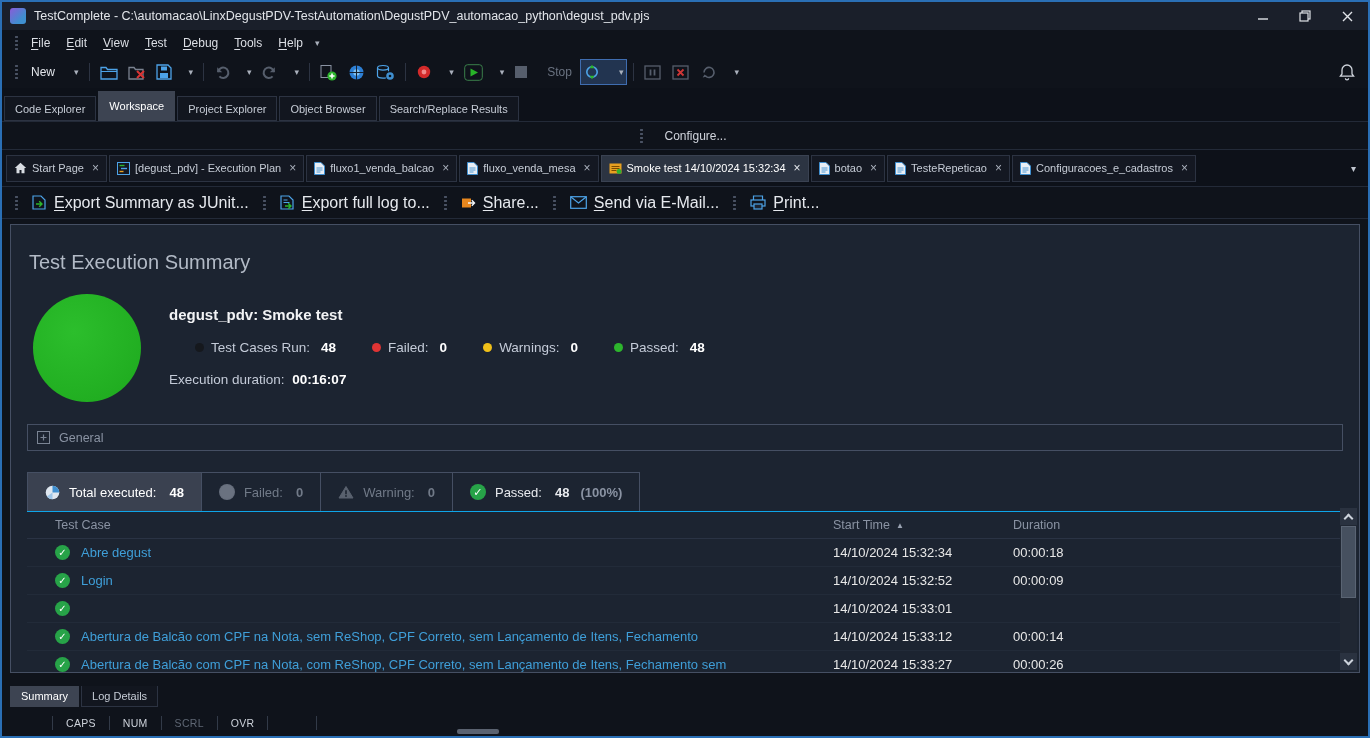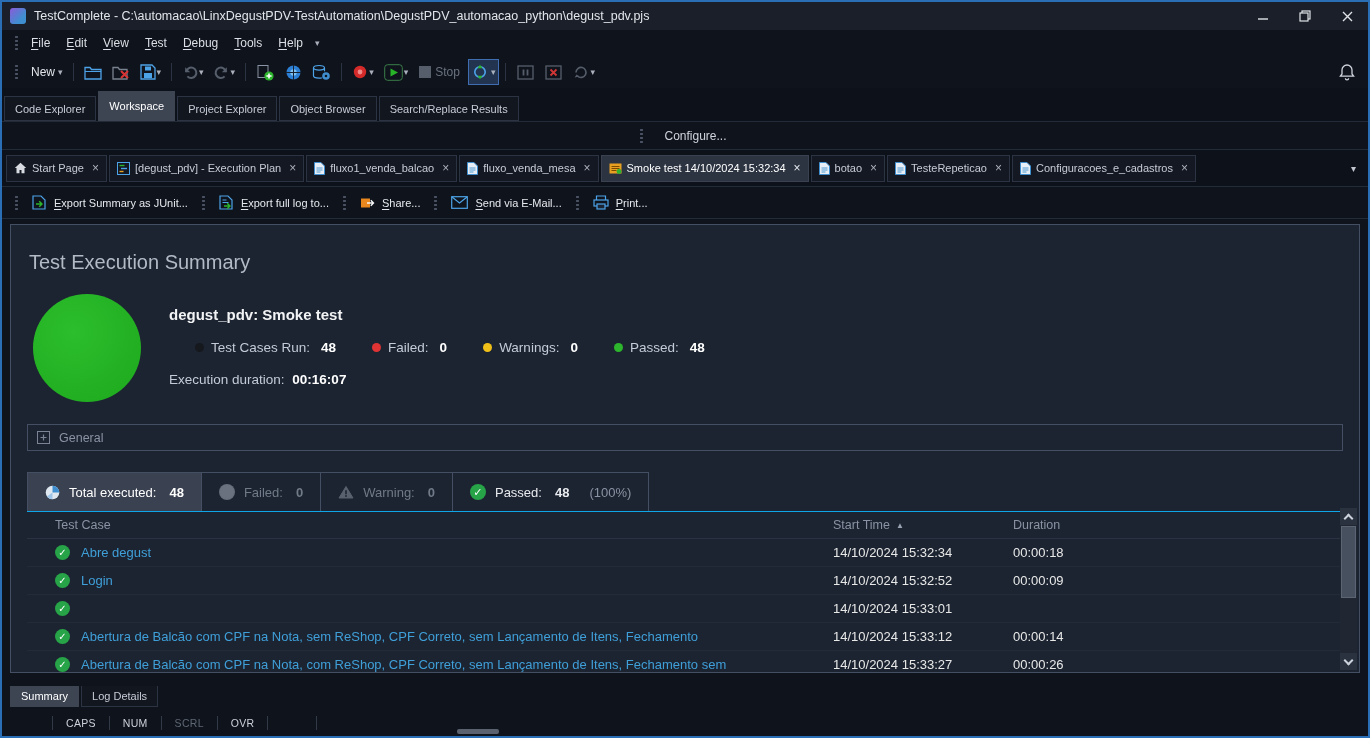--- a/index.html
+++ b/index.html
@@ -24,21 +24,21 @@
   .menubar{height:26px;display:flex;align-items:center;padding-left:8px;flex:0 0 auto;}
   .menu-grip{margin-right:4px;}
   .menu-item{padding:4px 8px;font-size:12px;color:#dcdfe5;white-space:nowrap;}
   .menu-caret{font-size:9px;color:#aab0bc;padding:0 4px;}
 
   
   .toolbar{height:32px;display:flex;align-items:center;padding:0 8px;gap:2px;flex:0 0 auto;}
   .grip{width:5px;height:16px;margin:0 4px;flex:0 0 auto;
         background-image:radial-gradient(circle,#4a5264 1.1px,transparent 1.3px);background-size:5px 4px;}
   .tsep{width:1px;height:18px;background:#2c3342;margin:0 4px;flex:0 0 auto;}
-  .tbtn{height:26px;min-width:26px;display:flex;align-items:center;justify-content:flex-end;padding:0 3px;gap:1px;border:1px solid transparent;}
+  .tbtn{height:26px;min-width:26px;display:flex;align-items:center;justify-content:space-between;padding:0 3px;gap:17px;border:1px solid transparent;}
   .tbtn .lbl{font-size:12px;color:#e2e5ea;padding:0 2px;}
   .tbtn.disabled .lbl{color:#6a7280;}
   .tbtn.toggled{background:#223450;border-color:#3f6db0;}
   .caret{font-size:9px;color:#aab0bc;line-height:1;}
   .bell{margin-left:auto;}
 
   
   .ptabs{height:34px;background:#0d1119;display:flex;align-items:flex-end;padding-left:2px;border-bottom:1px solid #232a38;flex:0 0 auto;}
   .ptab{height:25px;padding:0 10px;font-size:11px;display:flex;align-items:center;color:#c6ccd6;border:1px solid #2c3342;background:#12161f;margin-right:2px;white-space:nowrap;}
   .ptab.active{background:#3d4452;color:#fff;height:30px;border-color:#3d4452;}
@@ -50,21 +50,21 @@
   
   .dtabs{height:37px;display:flex;align-items:center;background:#0d1119;padding-left:4px;border-bottom:1px solid #232a38;flex:0 0 auto;}
   .dtab{height:27px;display:flex;align-items:center;gap:5px;padding:0 7px;border:1px solid #2c3342;background:#141822;font-size:11px;color:#c6ccd6;margin-right:2px;white-space:nowrap;}
   .dtab.active{background:#2c3442;color:#fff;border-color:#3a4252;}
   .dtclose{color:#aab0bc;font-size:12px;margin-left:3px;line-height:1;}
   .dtab.active .dtclose{color:#e6e9ee;}
   .dtabs-caret{margin-left:auto;margin-right:12px;color:#c0c6d0;font-size:10px;}
 
   
   .logbar{height:32px;display:flex;align-items:center;gap:2px;padding:0 8px;border-bottom:1px solid #232a38;flex:0 0 auto;}
-  .logbtn{display:flex;align-items:center;gap:7px;font-size:11px;color:#e6e9ee;padding:4px 7px;white-space:nowrap;}
+  .logbtn{display:flex;align-items:center;gap:7px;font-size:16px;color:#e6e9ee;padding:4px 7px;white-space:nowrap;}
 
   
   .main-panel{flex:1;margin:5px 8px 13px;border:1px solid #454f63;background:#1c2431;position:relative;overflow:hidden;}
   .content{padding:16px;height:100%;}
   .page-title{font-size:20px;font-weight:400;color:#b2bac6;margin:10px 0 20px 2px;}
   .summary-row{display:flex;gap:28px;margin-bottom:22px;}
   .pie{width:108px;height:108px;border-radius:50%;margin-left:6px;flex:0 0 auto;
        background:radial-gradient(circle at 38% 35%, #2cbe2c, #1da81d);}
   .sum-right{padding-top:12px;}
   .test-name{font-size:15px;font-weight:700;color:#f2f3f5;margin-bottom:17px;}
@@ -75,21 +75,21 @@
   .sval{font-weight:700;color:#ffffff;margin-left:4px;}
   .duration-line{font-size:13.5px;color:#c4cbd8;}
   .general-box{height:27px;border:1px solid #454f63;display:flex;align-items:center;gap:9px;padding:0 9px;color:#8a93a3;font-size:12.5px;}
   
   .ftabs{display:flex;margin-top:21px;}
   .ftab{height:39px;display:flex;align-items:center;gap:9px;padding:0 17px;border:1px solid #454f63;border-right:none;border-bottom:none;font-size:13px;color:#717a88;white-space:nowrap;}
   .ftab:last-child{border-right:1px solid #454f63;}
   .ftab.active{background:#3a4150;color:#ffffff;}
   .ftab .fval{font-weight:700;margin-left:4px;}
   .ftab.passed{color:#e8eaee;}
-  .fsuffix{color:#8a93a3;font-weight:400;margin-left:11px;}
+  .fsuffix{color:#8a93a3;font-weight:700;margin-left:2px;}
   
   .ttable{border-top:1px solid #0ea5e9;}
   .trow{display:grid;grid-template-columns:1fr 180px 330px;align-items:center;height:28px;padding-left:28px;border-bottom:1px solid #222b39;}
   .trow.thead{height:27px;border-bottom:1px solid #2a3344;}
   .hcell{font-size:12.5px;color:#8a93a3;display:flex;align-items:center;gap:6px;}
   .sort{font-size:8px;color:#9aa3b2;}
   .tname{display:flex;align-items:center;gap:11px;min-width:0;}
   .link{color:#3f9fd9;font-size:13px;white-space:nowrap;overflow:hidden;text-overflow:clip;}
   .tcell{font-size:13px;color:#e8e8e8;}
   .okic{width:15px;height:15px;border-radius:50%;background:#27a348;color:#fff;font-size:10px;font-weight:700;

